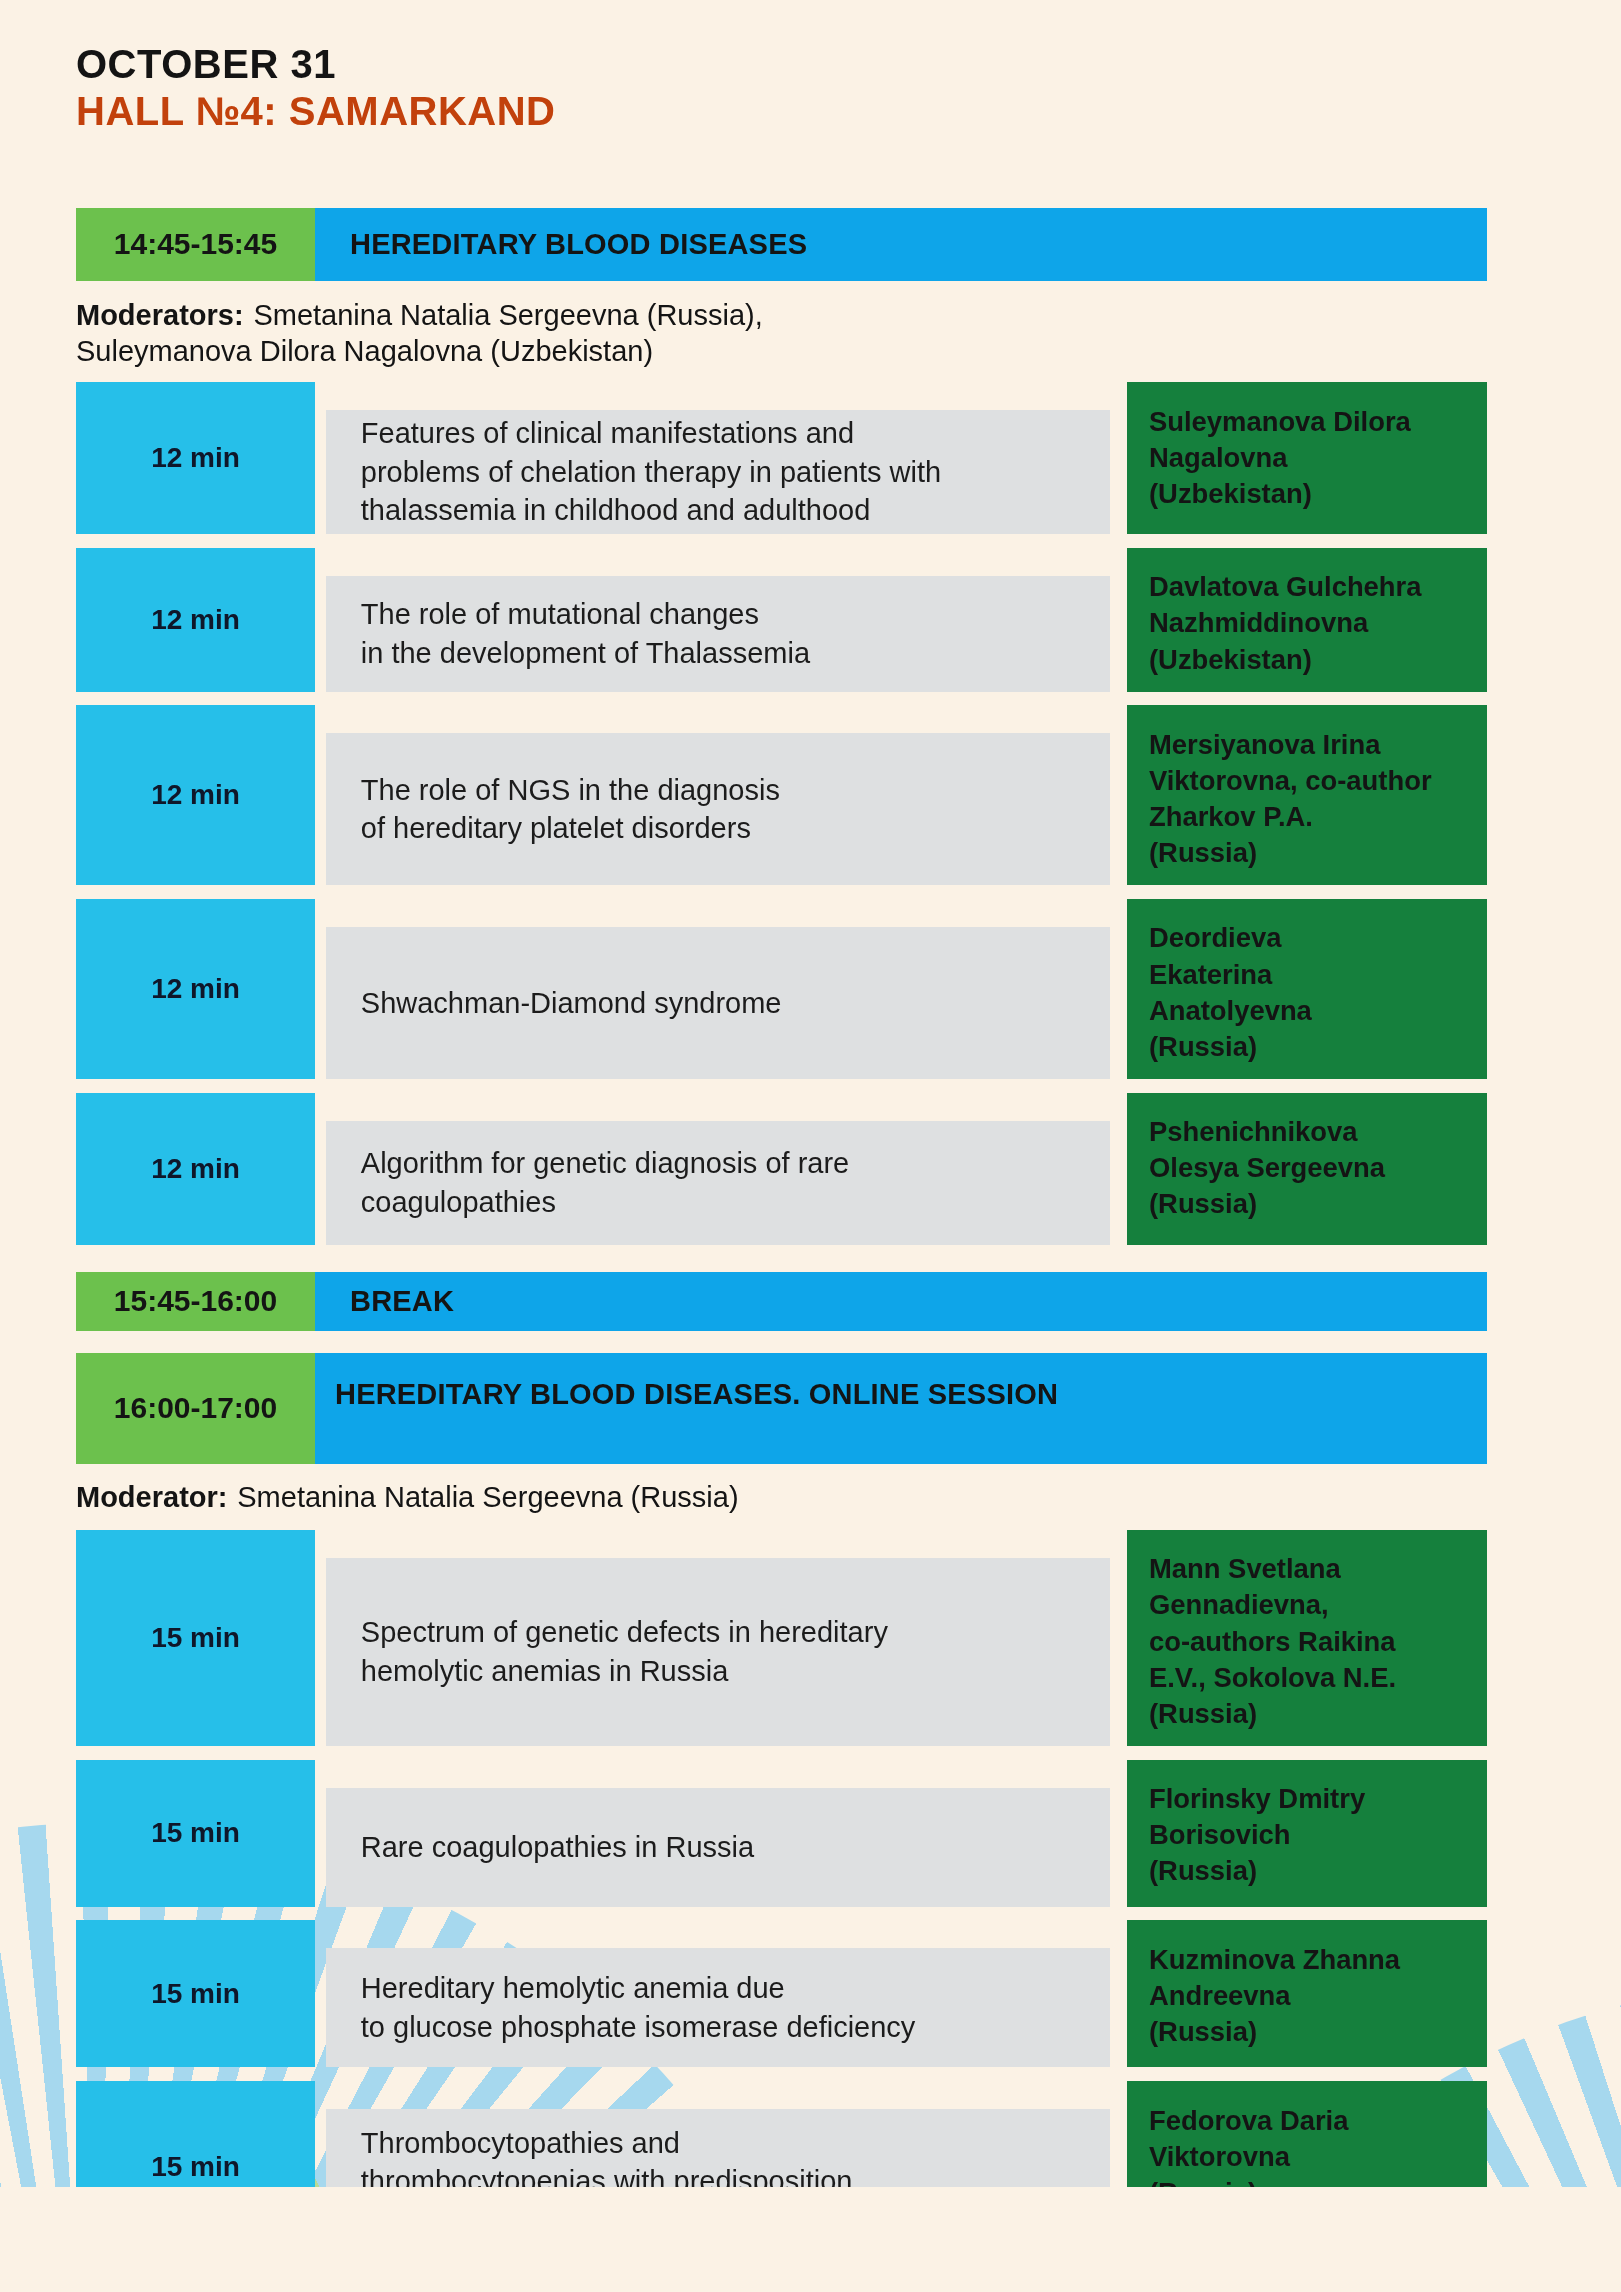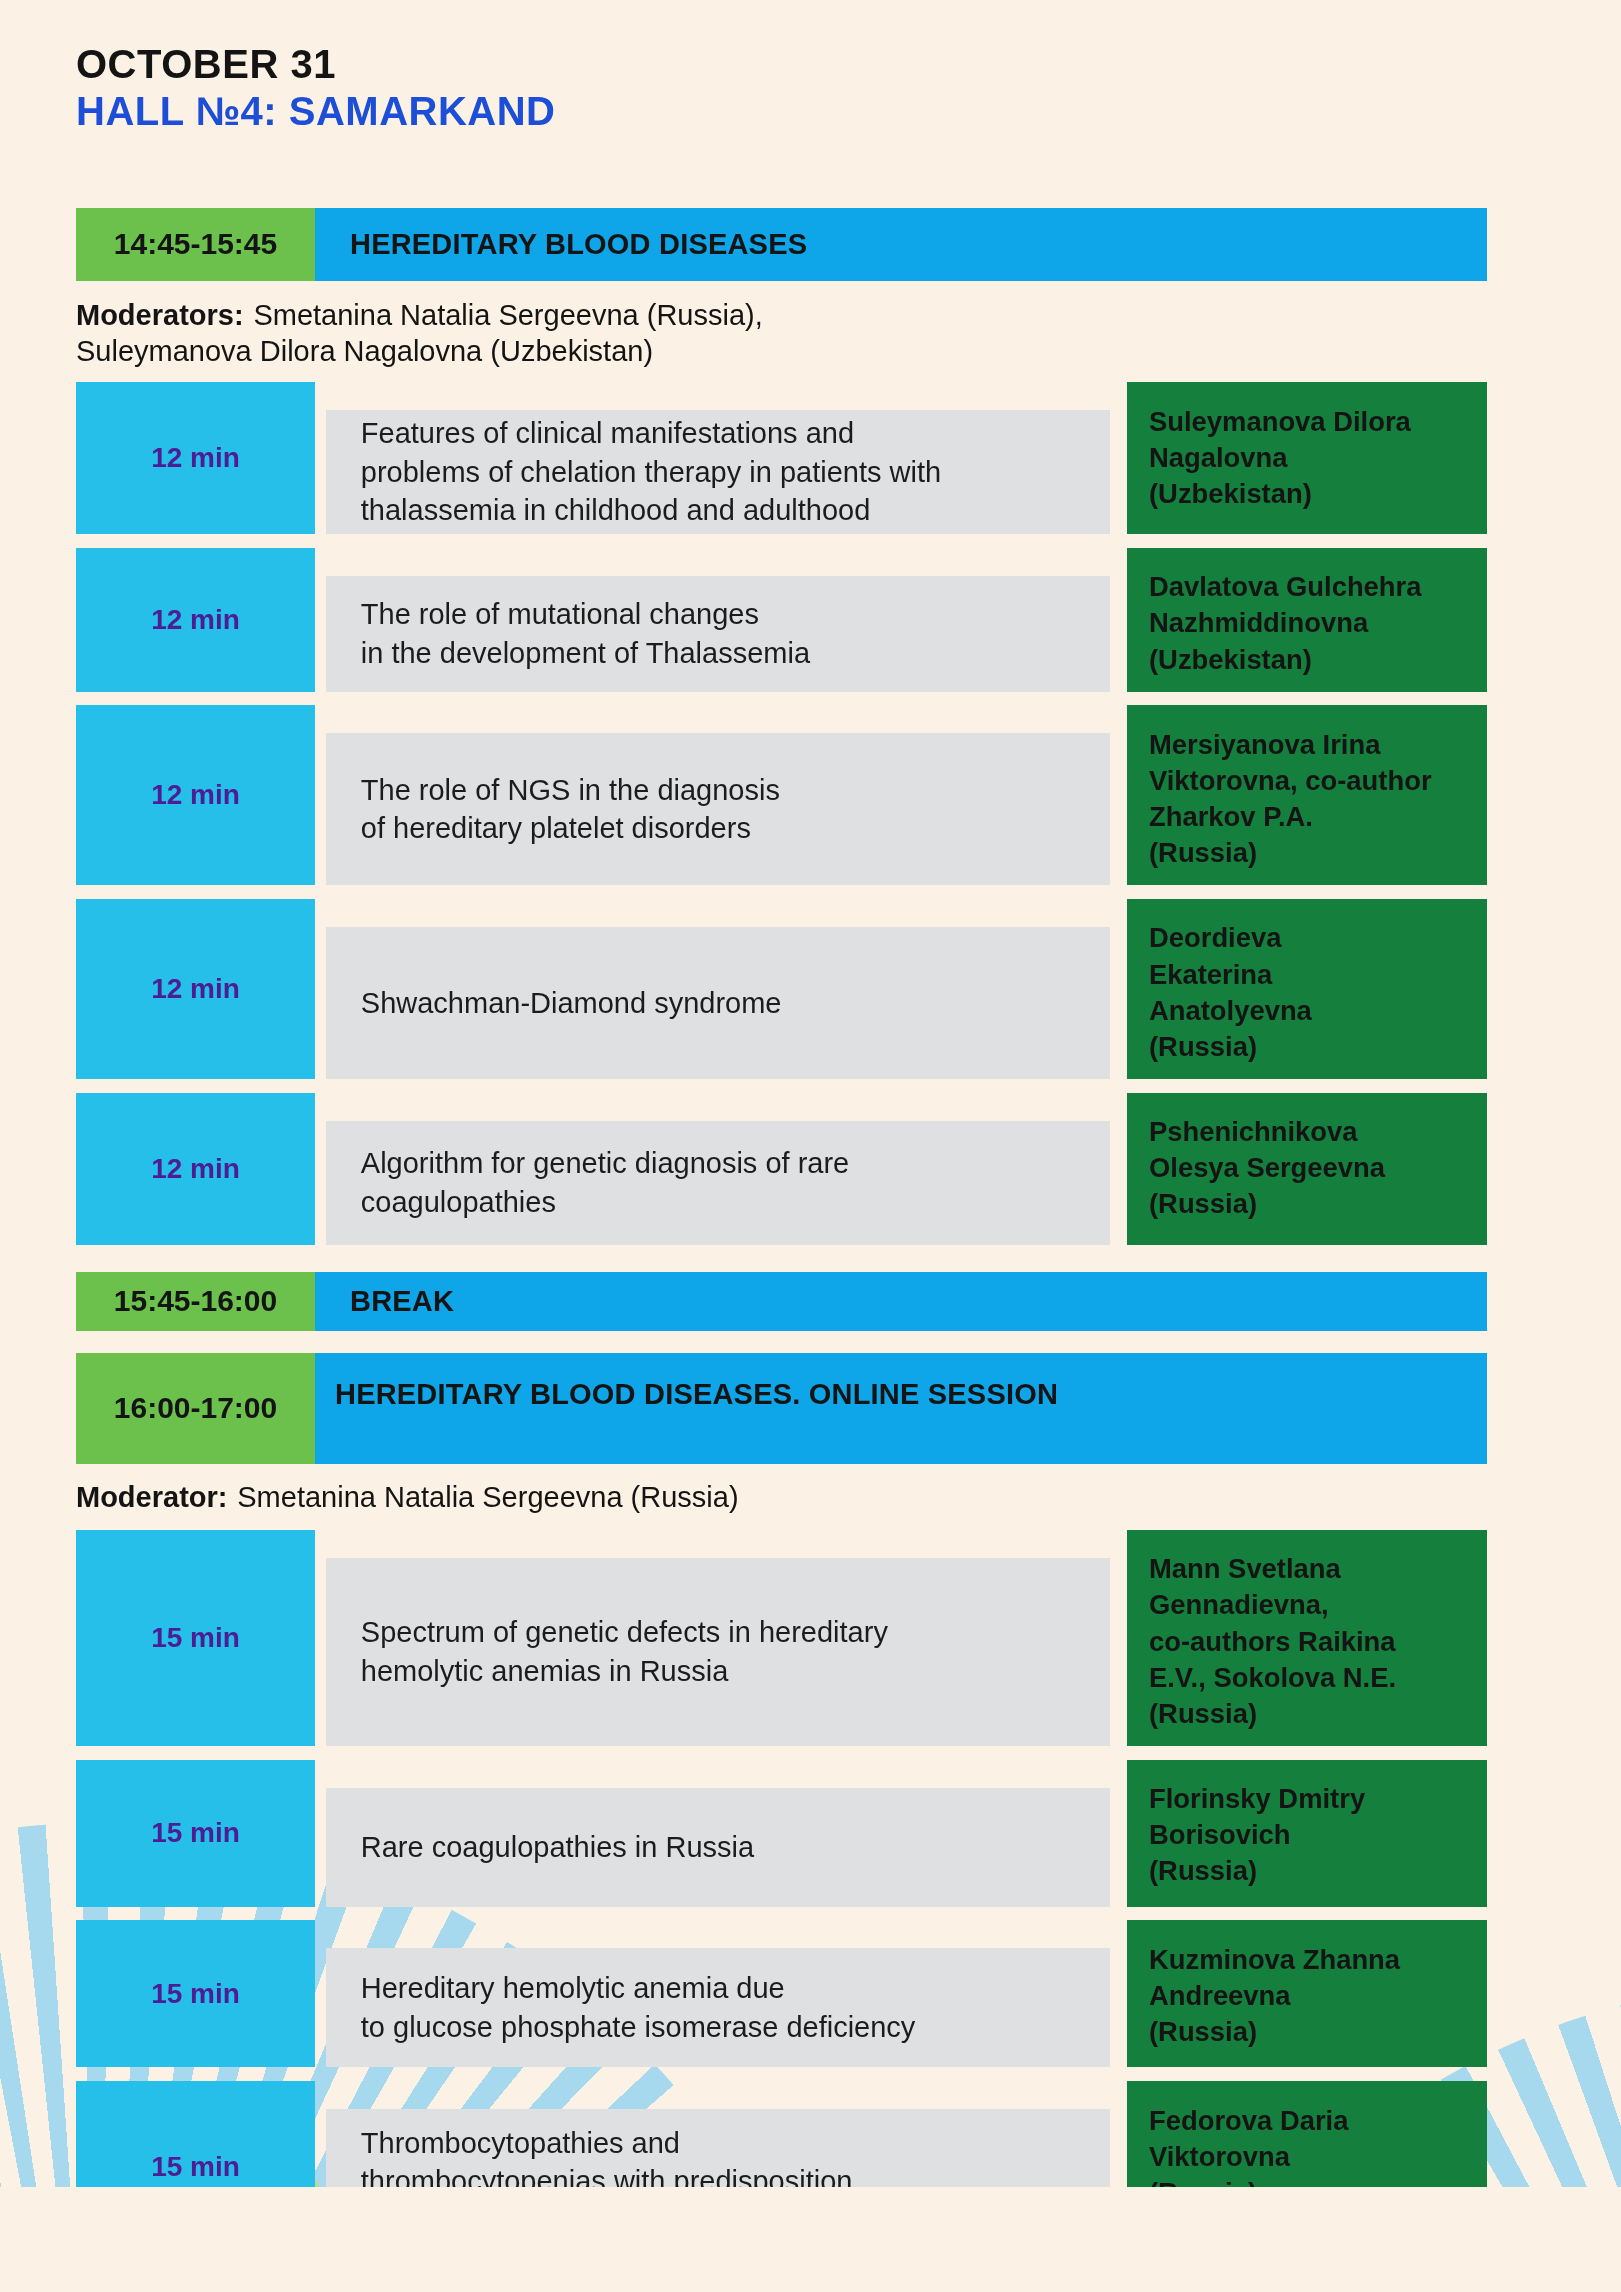--- a/index.html
+++ b/index.html
@@ -35,21 +35,21 @@
     background:repeating-conic-gradient(from 150deg,#a6d8ee 0deg 2.2deg,transparent 2.2deg 5deg);
   }
   
   .content{position:absolute;left:76px;top:43px;width:1411px;z-index:2;}
   .date-title{
     margin:0;font-size:40px;line-height:1.05;font-weight:bold;
     letter-spacing:0.5px;color:#141414;
   }
   .hall-title{
     margin:4.9px 0 0 0;font-size:40px;line-height:1.05;font-weight:bold;
-    letter-spacing:0.5px;color:#1d4ed8;
+    letter-spacing:0.5px;color:#c2410c;
   }
   .session-header{display:flex;margin-top:76px;}
   .session-header .time-chip{
     flex:0 0 239px;background:#6cc14d;color:#141414;
     display:flex;align-items:center;justify-content:center;
     font-weight:bold;font-size:30px;
   }
   .session-header .bar{
     flex:1;background:#0ea5e9;display:flex;align-items:center;
     padding-left:35px;font-weight:bold;font-size:29px;color:#141414;
@@ -61,21 +61,21 @@
   .session-header.h113 .bar{align-items:flex-start;padding-top:25.5px;padding-left:20px;}
   .moderators{
     margin:15.7px 0 0 0;font-size:29px;line-height:1.27;color:#141414;
     white-space:pre-line;
   }
   .moderators .mod-label{font-weight:bold;margin-right:9.8px;}
   .rows{display:flex;flex-direction:column;gap:13.7px;margin-top:11.8px;}
   .rows.second{margin-top:13.7px;}
   .talk-row{display:flex;align-items:stretch;}
   .talk-duration{
-    flex:0 0 239px;margin-right:10.8px;background:#26bfe9;color:#4c1d95;
+    flex:0 0 239px;margin-right:10.8px;background:#26bfe9;color:#0f172a;
     display:flex;align-items:center;justify-content:center;
     font-weight:bold;font-size:28px;
   }
   .talk-title{
     flex:0 0 784px;margin-right:17.6px;background:#dee0e1;color:#1c1c1c;
     display:flex;align-items:center;
     padding-left:35px;padding-right:15.7px;box-sizing:border-box;
     font-size:29px;line-height:1.33;white-space:pre-line;margin-top:28px;
   }
   .talk-speaker{

